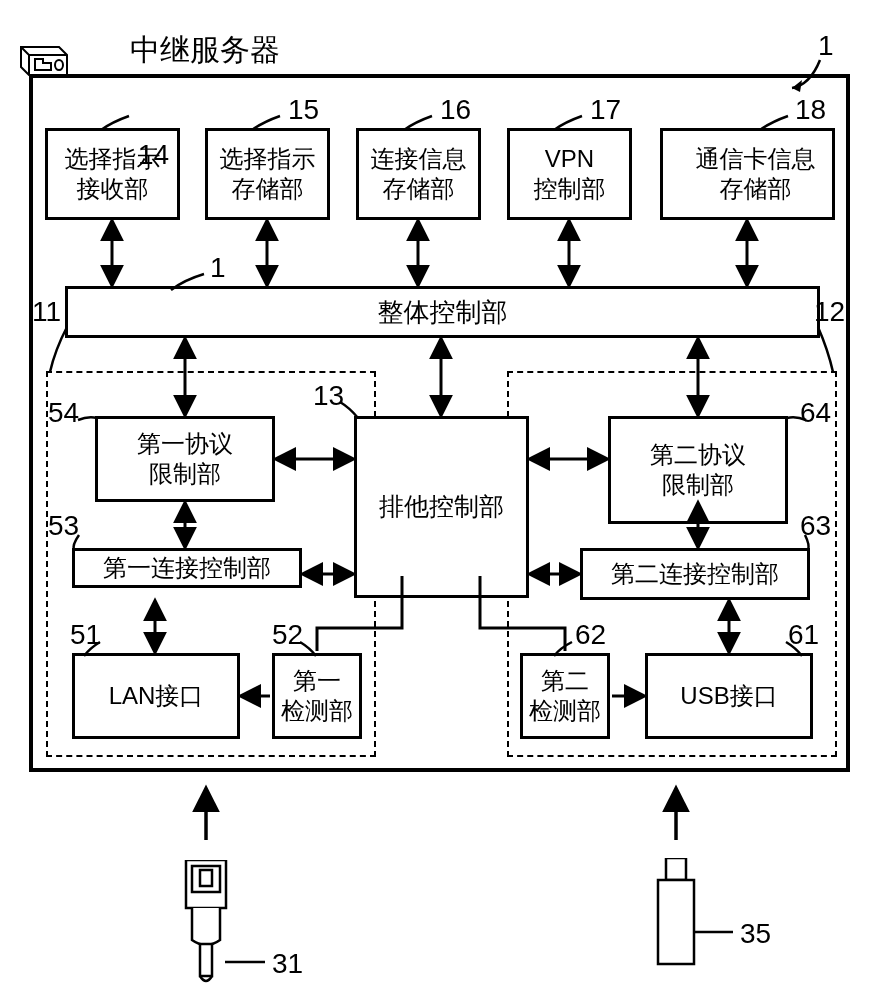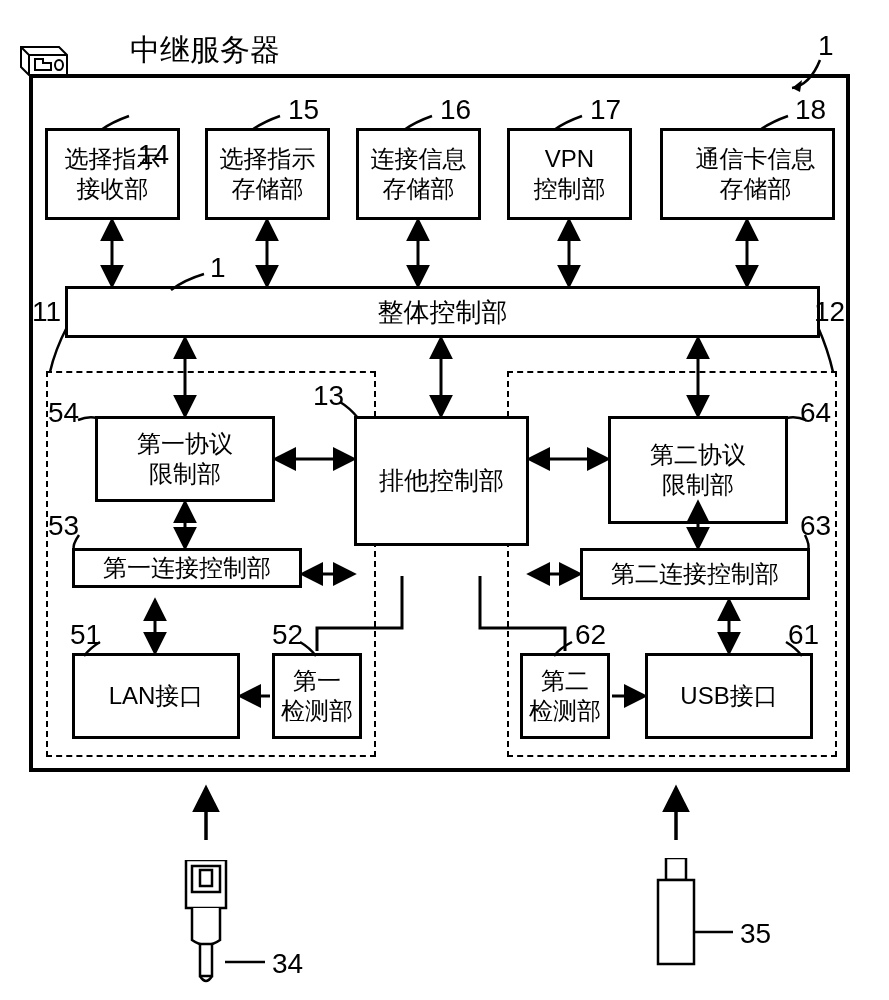--- a/index.html
+++ b/index.html
@@ -99,21 +99,21 @@
   <span>整体控制部</span>
 </div>
 <div class="label" style="left:210px; top:252px;">1</div>
 
 <div class="dashed-group" style="left:46px; top:371px; width:330px; height:386px;"></div>
 <div class="label" style="left:32px; top:296px;">11</div>
 
 <div class="dashed-group" style="left:507px; top:371px; width:330px; height:386px;"></div>
 <div class="label" style="left:814px; top:296px;">12</div>
 
-<div class="box" style="left:354px; top:416px; width:175px; height:130px; font-size:25px;">
+<div class="box" style="left:354px; top:416px; width:175px; height:182px; font-size:25px;">
   <span>排他控制部</span>
 </div>
 <div class="label" style="left:313px; top:380px;">13</div>
 
 <div class="box" style="left:95px; top:416px; width:180px; height:86px;">
   <span style="white-space:pre-line;">第一协议
 限制部</span>
 </div>
 <div class="label" style="left:48px; top:397px;">54</div>
 
@@ -219,21 +219,21 @@
 <div style="position:absolute; left:182px; top:860px; width:48px; height:130px;">
   <svg viewBox="0 0 48 130" width="48" height="130">
     <rect x="4" y="0" width="40" height="48" fill="#fff" stroke="#000" stroke-width="2.5"></rect>
     <rect x="10" y="6" width="28" height="26" fill="#fff" stroke="#000" stroke-width="2.5"></rect>
     <rect x="18" y="10" width="12" height="16" fill="#fff" stroke="#000" stroke-width="2.5"></rect>
     <path d="M10 48 L10 80 Q24 90 38 80 L38 48" fill="#fff" stroke="#000" stroke-width="2.5"></path>
     <rect x="18" y="84" width="12" height="32" fill="#fff" stroke="#000" stroke-width="2.5"></rect>
     <path d="M18 116 Q24 126 30 116" fill="none" stroke="#000" stroke-width="2.5"></path>
   </svg>
 </div>
-<div class="label" style="left:272px; top:948px;">34</div>
+<div class="label" style="left:272px; top:948px;">31</div>
 
 <div style="position:absolute; left:656px; top:858px; width:40px; height:108px;">
   <svg viewBox="0 0 40 108" width="40" height="108">
     <rect x="10" y="0" width="20" height="22" fill="#fff" stroke="#000" stroke-width="2.5"></rect>
     <rect x="2" y="22" width="36" height="84" fill="#fff" stroke="#000" stroke-width="2.5"></rect>
   </svg>
 </div>
 <div class="label" style="left:740px; top:918px;">35</div>
 
 </body></html>

